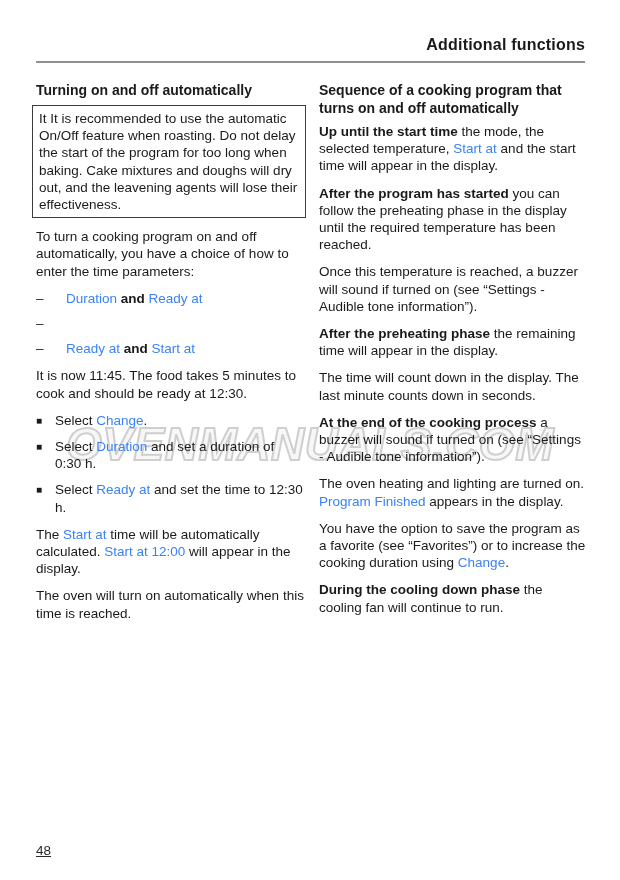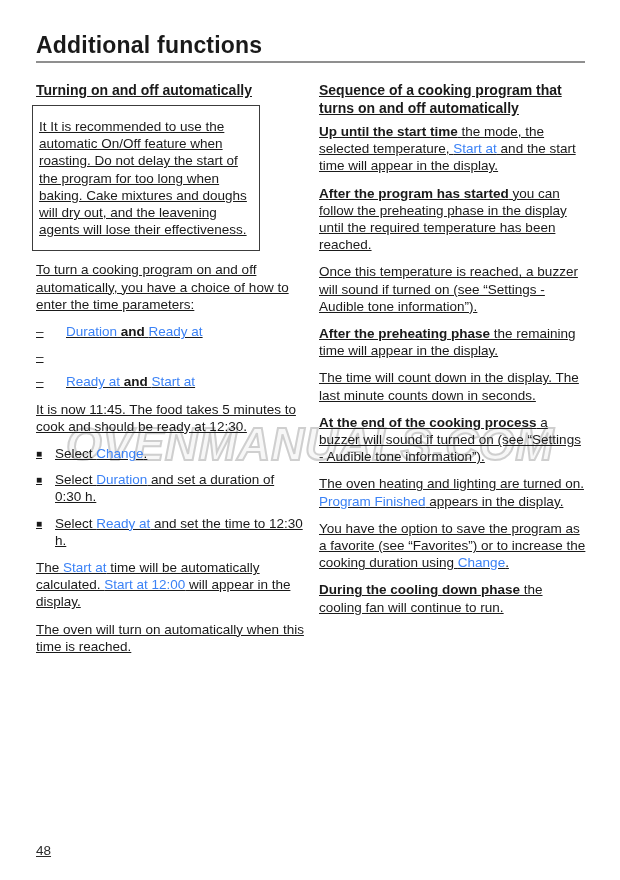--- a/index.html
+++ b/index.html
@@ -30,57 +30,57 @@
     font-style: italic;
   }
   
   .hdr {
     position: absolute;
     top: 33px; left: 36px; right: 35px;
     z-index: 1;
   }
   .hdr h1 {
     margin: 0;
-    font-size: 23px;
+    font-size: 16px;
     line-height: 24px;
     font-weight: 700;
     letter-spacing: 0.2px;
+    text-align: right;
   }
   .hdr .rule {
     margin-top: 4px;
     border-top: 2px solid #8f8f8f;
     height: 0;
   }
   
   .columns {
     position: absolute;
     top: 81px; left: 36px;
     z-index: 1;
     display: flex;
     gap: 15px;
-    text-decoration: underline;
   }
   .col {
     width: 268px;
     font-size: 13.5px;
     line-height: 17.2px;
   }
   .col h2 {
     margin: 0 0 6px 0;
     font-size: 14px;
     line-height: 18px;
     font-weight: 700;
   }
   .col p { margin: 0 0 10px 0; }
   .notebox {
     box-sizing: border-box;
-    width: 228px;
+    width: 274px;
     margin: 0 0 10px -4px;
     border: 1px solid #3c3c3c;
-    padding: 12px 6px;
+    padding: 4px 6px;
   }
   ul.dashlist, ul.sqlist {
     list-style: none;
     margin: 0 0 10px 0;
     padding: 0;
   }
   ul.dashlist li { display: flex; margin: 0 0 8px 0; }
   ul.dashlist .marker { flex: none; width: 30px; }
   ul.sqlist li { display: flex; margin: 0 0 9px 0; }
   ul.sqlist .marker {

